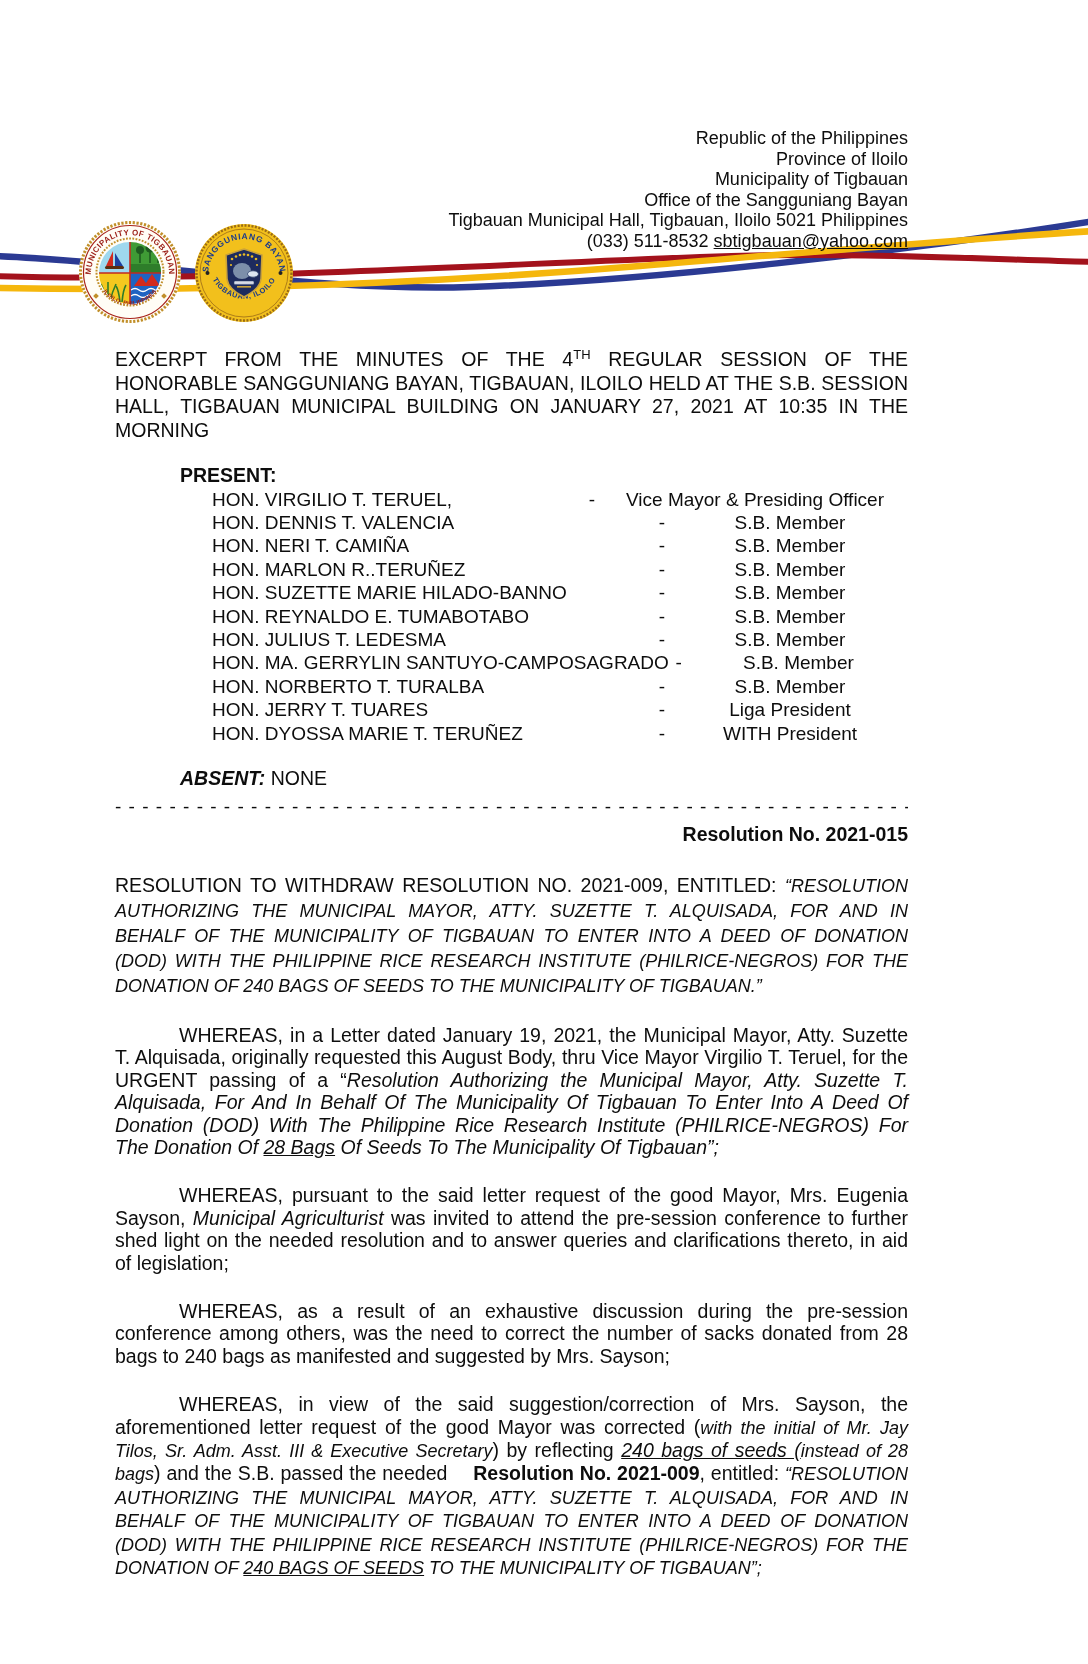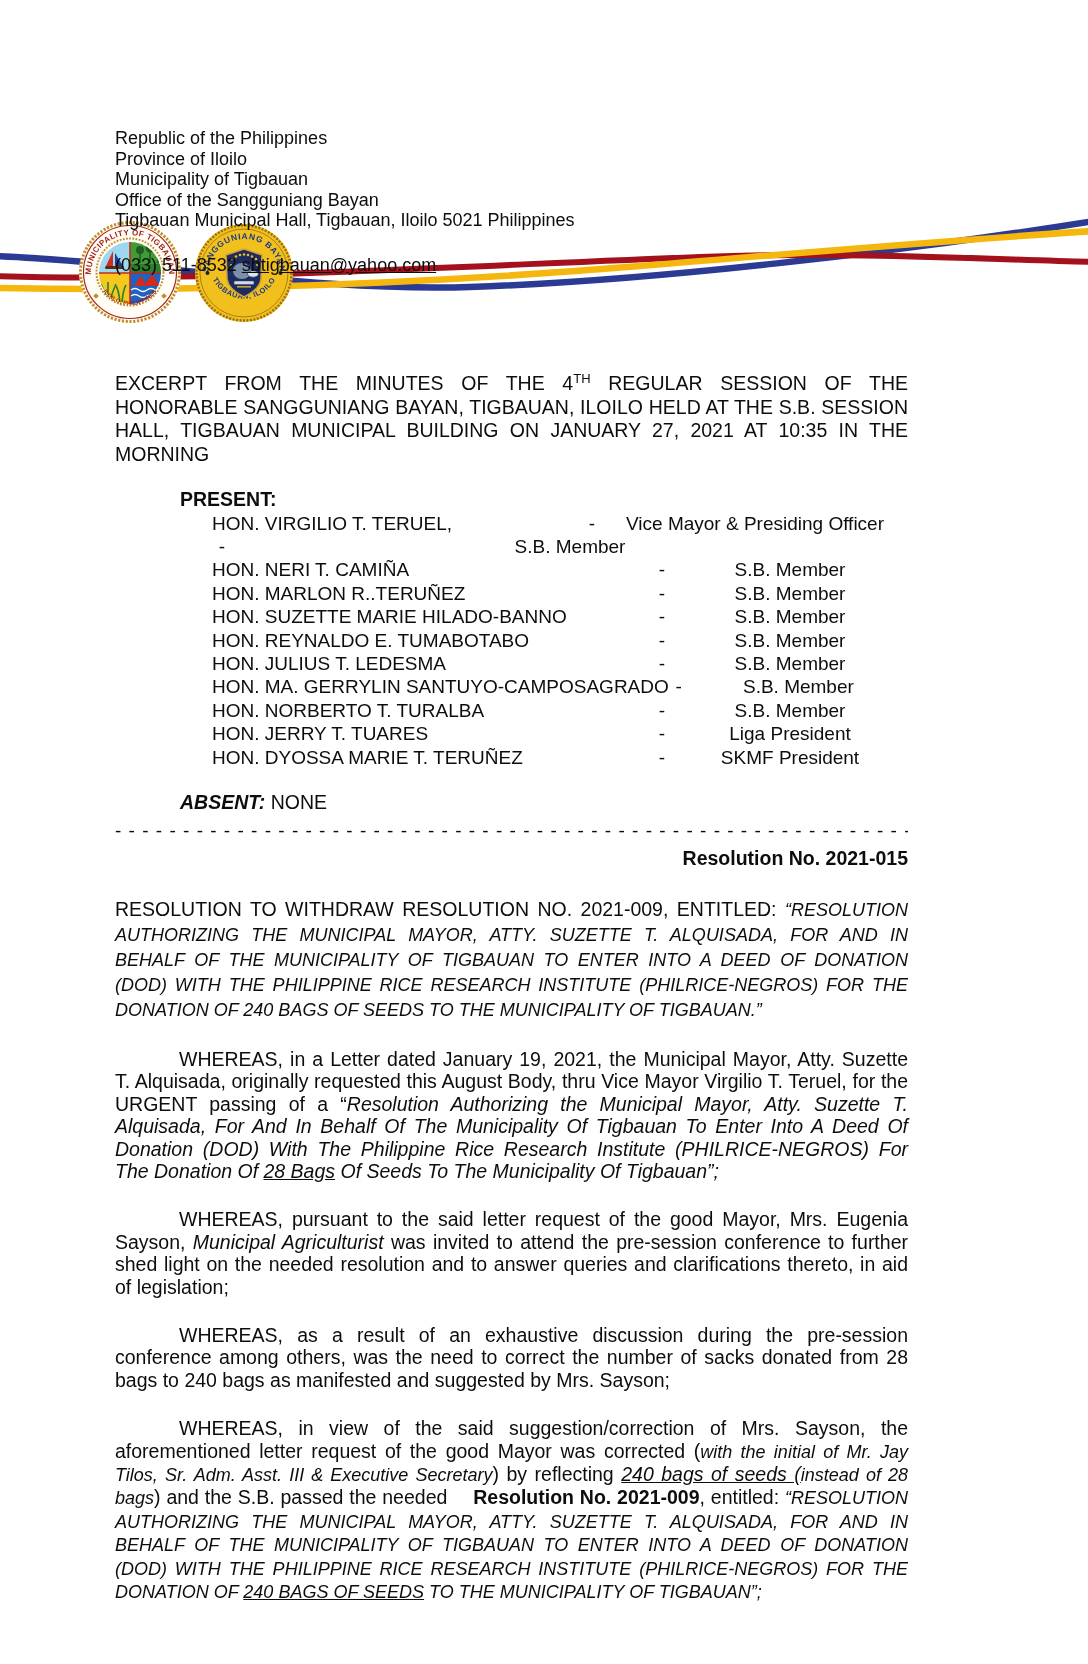--- a/index.html
+++ b/index.html
@@ -4,23 +4,23 @@
 <style>
   html,body{margin:0;padding:0;}
   body{
     width:1088px;height:1664px;background:#ffffff;color:#0d0d0d;
     font-family:"Liberation Sans","DejaVu Sans",sans-serif;
     position:relative;overflow:hidden;
     -webkit-font-smoothing:antialiased;
   }
   .content{position:relative;padding:0 180px 0 115px;z-index:3;}
   
-  .letterhead{margin-top:128px;text-align:left;font-size:18px;line-height:20.5px;}
+  .letterhead{margin-top:128px;text-align:right;font-size:18px;line-height:20.5px;}
   .hl{white-space:nowrap;}
-  .contact-line{white-space:nowrap;margin-top:24px;}
+  .contact-line{white-space:nowrap;}
   .email{text-decoration:underline;}
   
   .art-layer{position:absolute;top:0;left:0;width:1088px;height:1664px;z-index:1;}
   
   .excerpt{margin:97px 0 0 0;font-size:19.5px;line-height:23.5px;text-align:justify;}
   .sup{vertical-align:super;font-size:13px;line-height:0;}
   
   .present-label{margin:22px 0 0 65px;font-weight:bold;font-size:19.5px;line-height:23.5px;}
   .att-list{margin:0 0 0 97px;font-size:19px;}
   .att-row{display:flex;line-height:23.4px;}
@@ -172,20 +172,21 @@
   <p class="excerpt"><span>EXCERPT FROM THE MINUTES OF THE 4</span><span class="sup">TH</span><span> REGULAR SESSION OF THE HONORABLE SANGGUNIANG  BAYAN, TIGBAUAN, ILOILO HELD AT THE S.B. SESSION HALL, TIGBAUAN MUNICIPAL BUILDING ON JANUARY 27, 2021 AT 10:35 IN THE MORNING</span></p>
 
   <div class="present-label">PRESENT:</div>
   <div class="att-list">
       <div class="att-row first">
         <span class="att-name">HON. VIRGILIO T. TERUEL,</span>
         <span class="att-dash">-</span>
         <span class="att-role">Vice Mayor &amp; Presiding Officer</span>
       </div>
       <div class="att-row">
+        <span class="att-name">HON. DENNIS T. VALENCIA</span>
         <span class="att-dash">-</span>
         <span class="att-role">S.B. Member</span>
       </div>
       <div class="att-row">
         <span class="att-name">HON. NERI T. CAMIÑA</span>
         <span class="att-dash">-</span>
         <span class="att-role">S.B. Member</span>
       </div>
       <div class="att-row">
         <span class="att-name">HON. MARLON R..TERUÑEZ</span>
@@ -218,21 +219,21 @@
         <span class="att-role">S.B. Member</span>
       </div>
       <div class="att-row">
         <span class="att-name">HON. JERRY T. TUARES</span>
         <span class="att-dash">-</span>
         <span class="att-role">Liga President</span>
       </div>
       <div class="att-row">
         <span class="att-name">HON. DYOSSA MARIE T. TERUÑEZ</span>
         <span class="att-dash">-</span>
-        <span class="att-role">SKMF President</span>
+        <span class="att-role">WITH President</span>
       </div>
     </div>
   <div class="absent-line"><span class="absent-label">ABSENT:</span><span> NONE</span></div>
 
   <div class="separator">- - - - - - - - - - - - - - - - - - - - - - - - - - - - - - - - - - - - - - - - - - - - - - - - - - - - - - - - - - - - - - - - - - - -</div>
 
   <div class="res-heading">Resolution No. 2021-015</div>
 
   <div>
       <p class="para title-para"><span class="run-r">RESOLUTION TO WITHDRAW RESOLUTION NO. 2021-009, ENTITLED: </span><span class="run-qi">“RESOLUTION AUTHORIZING THE MUNICIPAL MAYOR, ATTY. SUZETTE T. ALQUISADA, FOR AND IN BEHALF OF THE MUNICIPALITY OF TIGBAUAN TO ENTER INTO A DEED OF DONATION (DOD) WITH THE PHILIPPINE RICE RESEARCH INSTITUTE (PHILRICE-NEGROS) FOR THE DONATION OF 240 BAGS OF SEEDS TO THE MUNICIPALITY OF TIGBAUAN.”</span></p>

